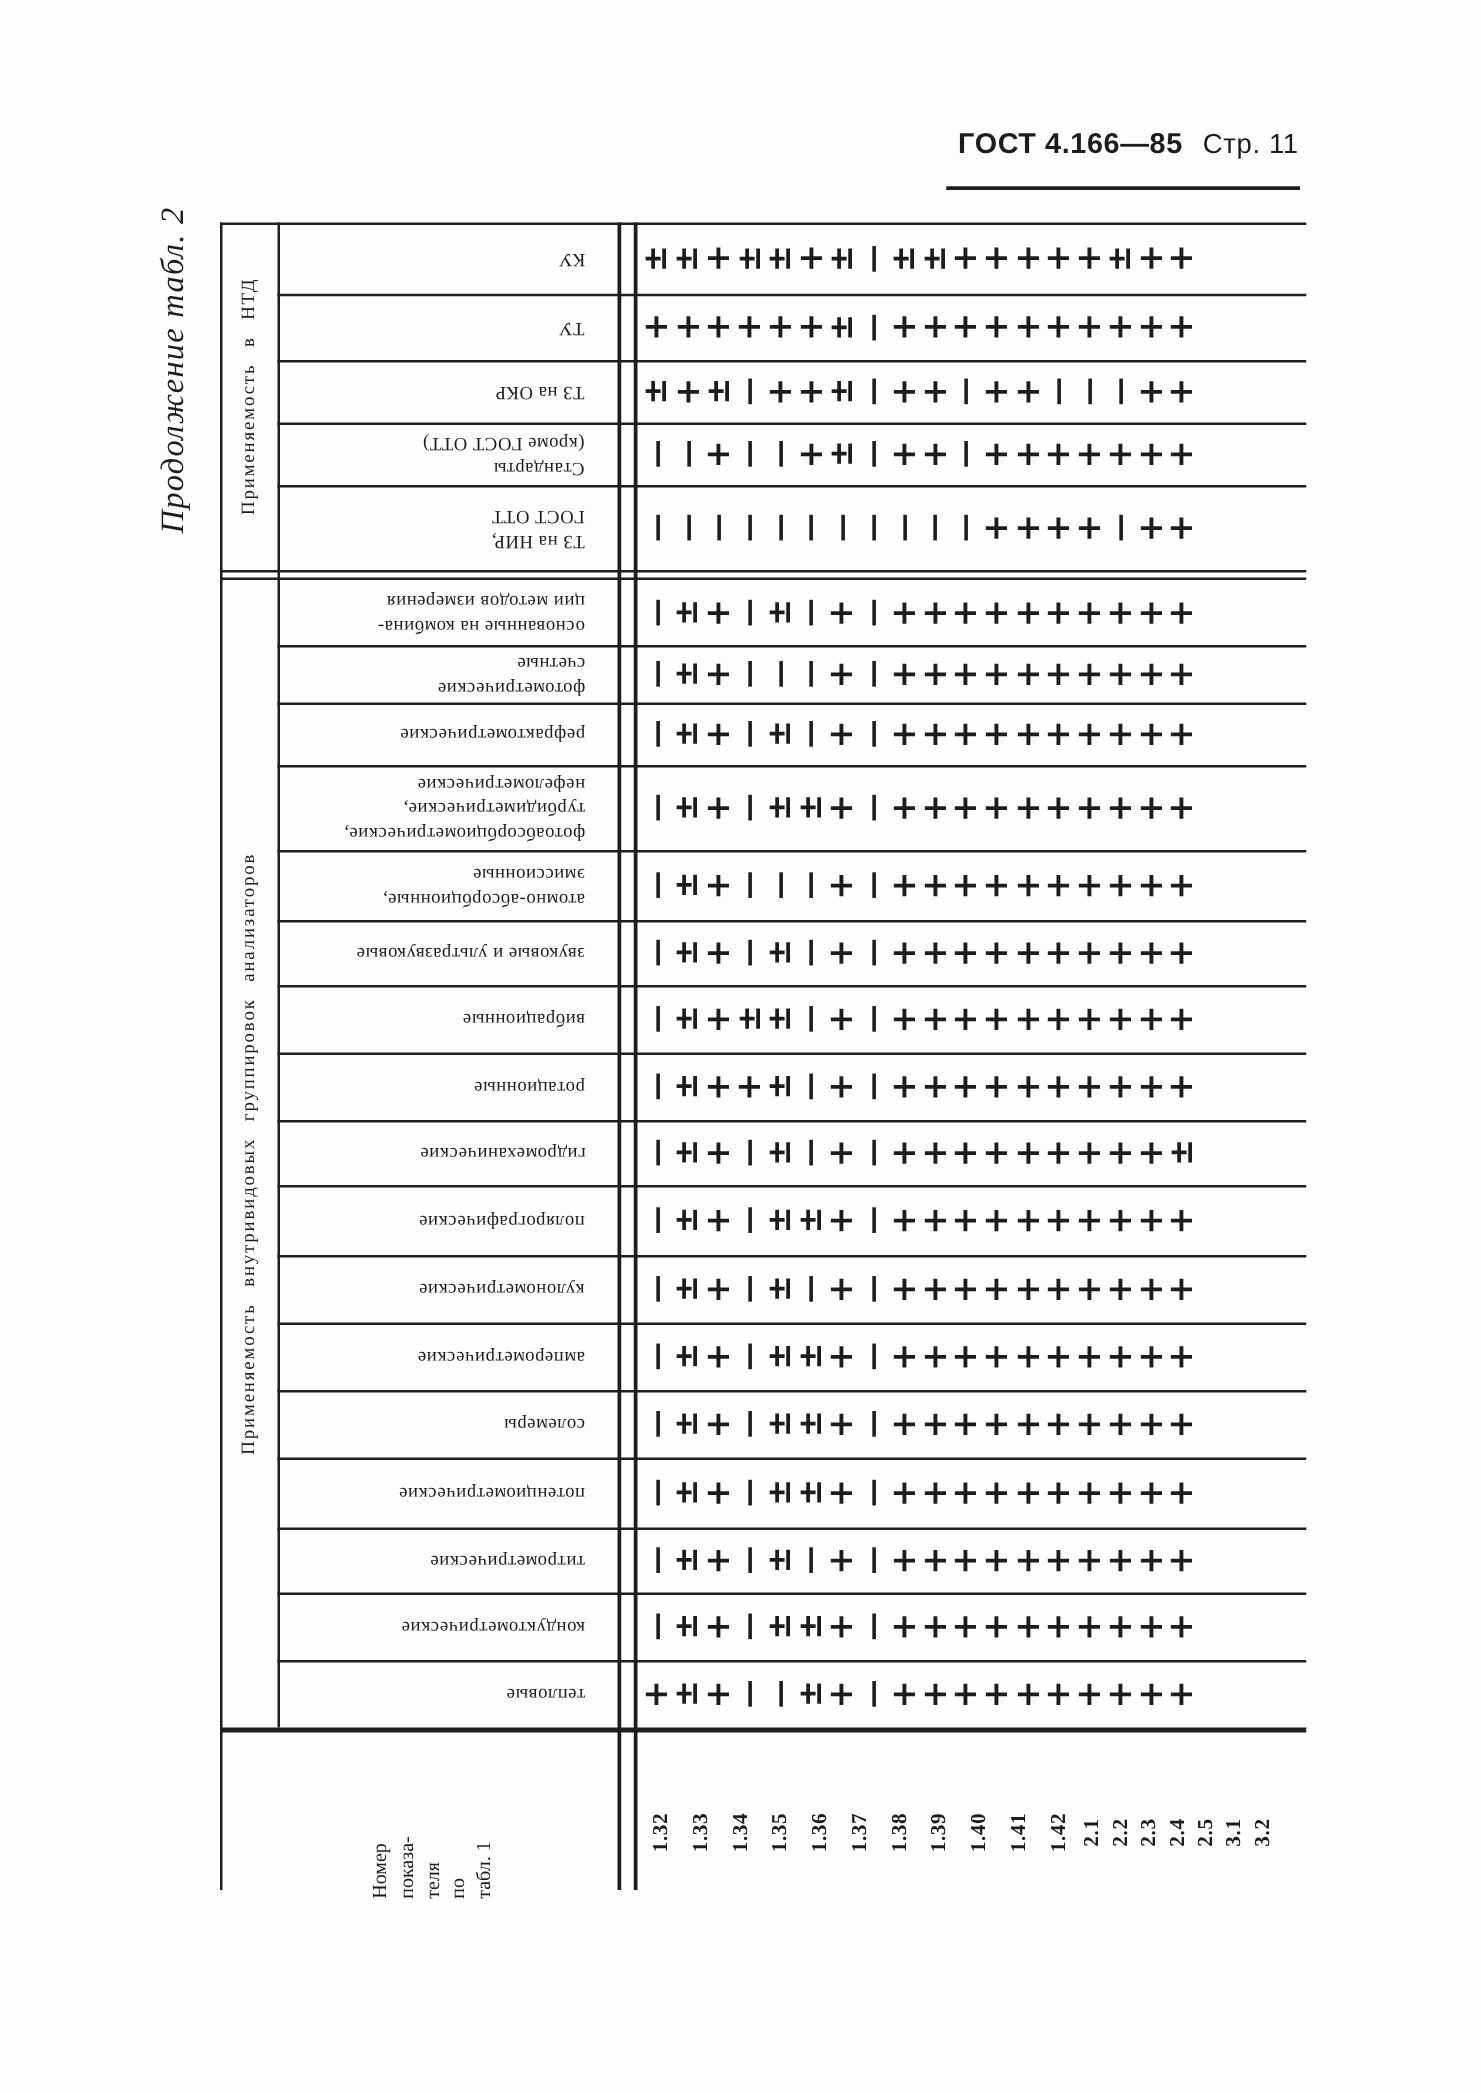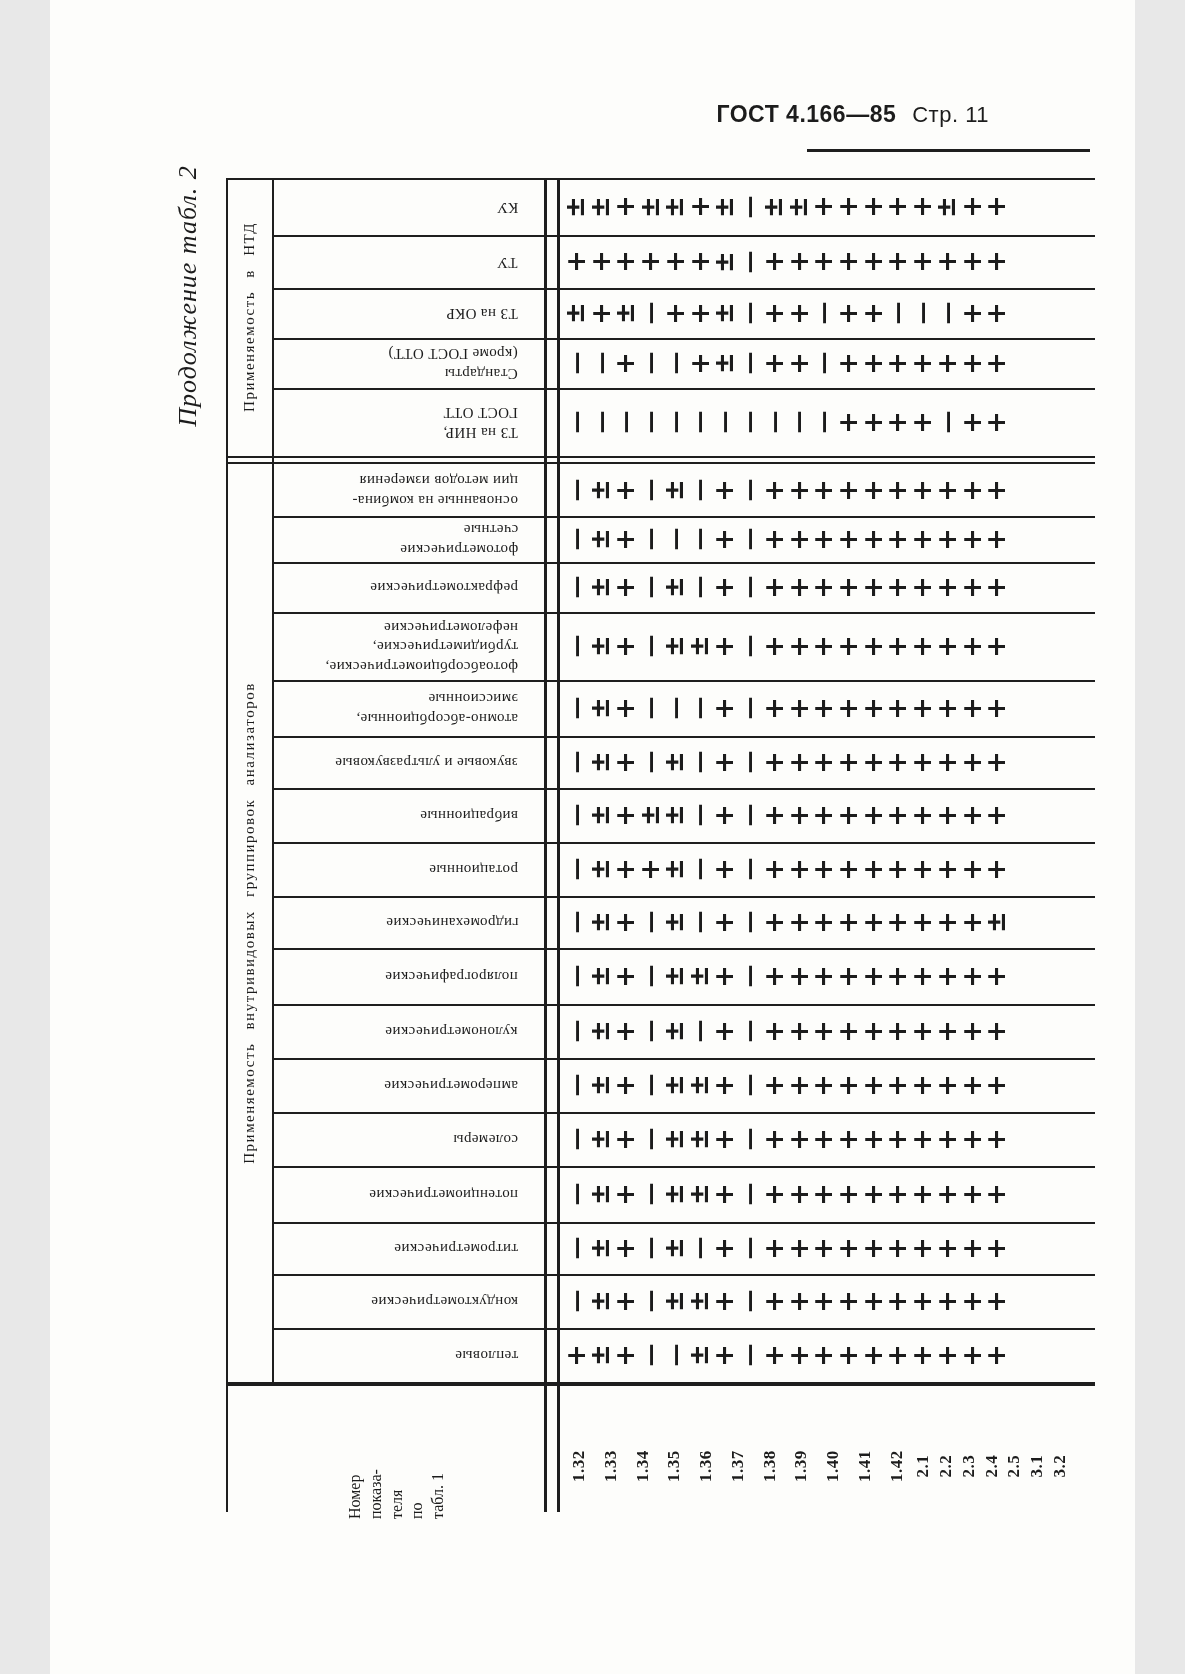--- a/index.html
+++ b/index.html
@@ -1,16 +1,16 @@
 <!DOCTYPE html>
 <html><head>
 <meta charset="utf-8">
 <style>
   html,body{margin:0;padding:0;background:#e8e8e8}
-  .page{position:relative;width:1085px;height:1674px;margin:0 auto;background:#fdfdfb;
+  .page{position:relative;width:1185px;height:1674px;margin:0 auto;background:#fdfdfb;
         color:#1c1c1c;font-family:"Liberation Serif",serif;overflow:hidden}
   .ln{position:absolute;background:#1e1e1e}
   .gost-header{position:absolute;top:101px;right:146px;white-space:nowrap;
         font-family:"Liberation Sans",sans-serif;font-size:23px;font-weight:700;letter-spacing:.5px}
   .gost-header .pg{font-weight:400;margin-left:16px;font-size:22px}
   .side-title{position:absolute;left:10px;top:277px;width:264px;height:38px;
         transform:rotate(-90deg);font-style:italic;font-size:26px;text-align:center;
         letter-spacing:1px;white-space:nowrap}
   .table{position:absolute;left:176px;top:178px;width:869px;height:1334px}
   .vhead{position:absolute;transform:rotate(-90deg);font-size:15px;letter-spacing:1.5px;

